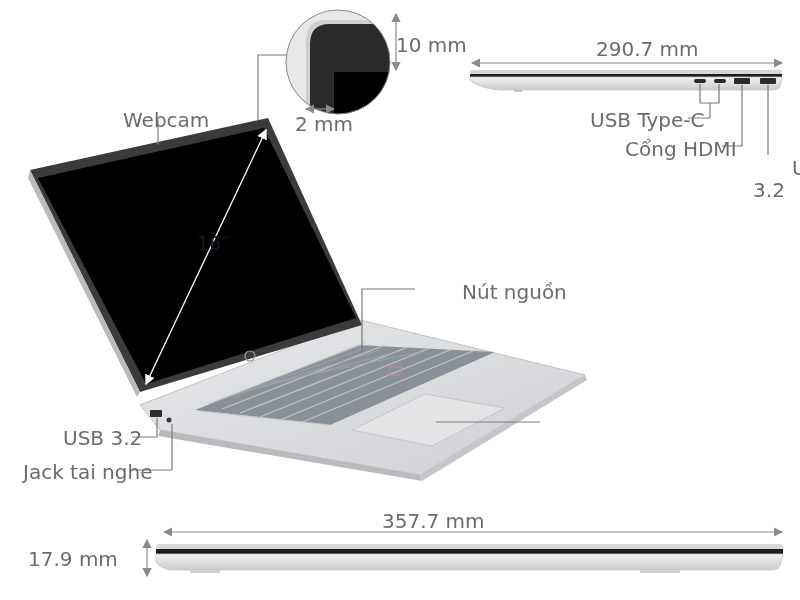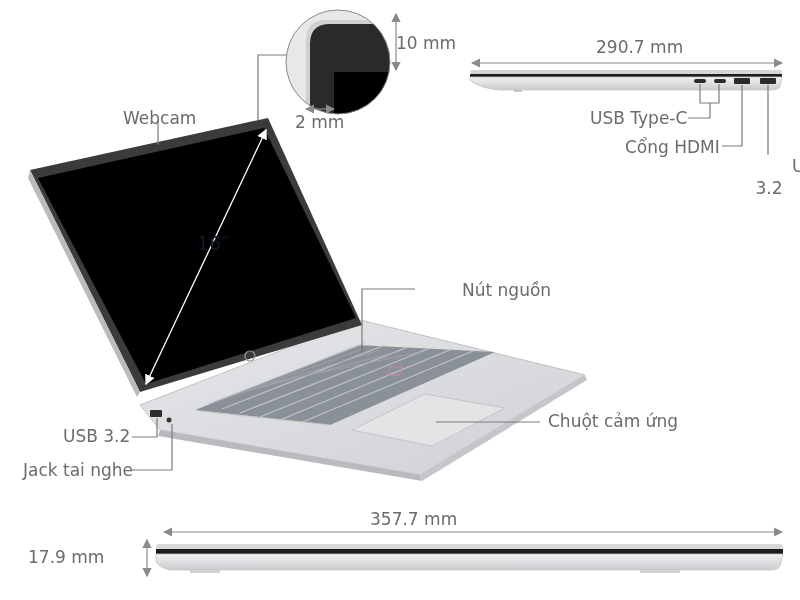--- a/index.html
+++ b/index.html
@@ -1,19 +1,19 @@
 <!DOCTYPE html>
 <html><head>
   <meta charset="utf-8">
   <style>
     html, body { margin: 0; padding: 0; background: #ffffff; }
     body { width: 800px; height: 600px; position: relative; overflow: hidden;
            font-family: "DejaVu Sans", sans-serif; }
     .stage { position: absolute; left: 0; top: 0; width: 800px; height: 600px; }
-    .lbl { position: absolute; color: #6b6b6b; font-size: 17px; white-space: nowrap; line-height: 1; }
+    .lbl { position: absolute; color: #6b6b6b; font-size: 20px; white-space: nowrap; line-height: 1; }
     .lbl.big { color: #0f172a; font-size: 19px; }
     .lbl.c { text-align: center; }
   </style>
 </head>
 <body>
 
 <div class="stage">
 
   <svg width="800" height="600" viewBox="0 0 800 600" style="position:absolute;left:0;top:0">
     <defs>
@@ -135,26 +135,25 @@
       <rect x="640" y="570" width="40" height="3" fill="#d0d1d3"></rect>
     </g>
   </svg>
 
   <div class="lbl" style="left:123px;top:110px;">Webcam</div>
   <div class="lbl" style="left:396px;top:35px;">10 mm</div>
   <div class="lbl" style="left:295px;top:114px;">2 mm</div>
   <div class="lbl big" style="left:197px;top:234px;">16″</div>
 
   <div class="lbl" style="left:418px;top:282px;margin-left:44px;">Nút nguồn</div>
-  <div class="lbl" style="left:548px;top:413px;">Chuột cảm ứng</div>
 
   <div class="lbl" style="left:63px;top:428px;">USB 3.2</div>
   <div class="lbl" style="left:23px;top:462px;">Jack tai nghe</div>
 
   <div class="lbl" style="left:596px;top:39px;">290.7 mm</div>
   <div class="lbl" style="left:590px;top:110px;">USB Type-C</div>
   <div class="lbl" style="left:625px;top:139px;">Cổng HDMI</div>
   <div class="lbl c" style="left:792px;top:158px;width:34px;">USB</div>
   <div class="lbl c" style="left:752px;top:180px;width:34px;">3.2</div>
 
-  <div class="lbl" style="left:370px;top:511px;">357.7 mm</div>
+  <div class="lbl" style="left:382px;top:511px;">357.7 mm</div>
   <div class="lbl" style="left:28px;top:549px;">17.9 mm</div>
 </div>
 
 </body></html>

